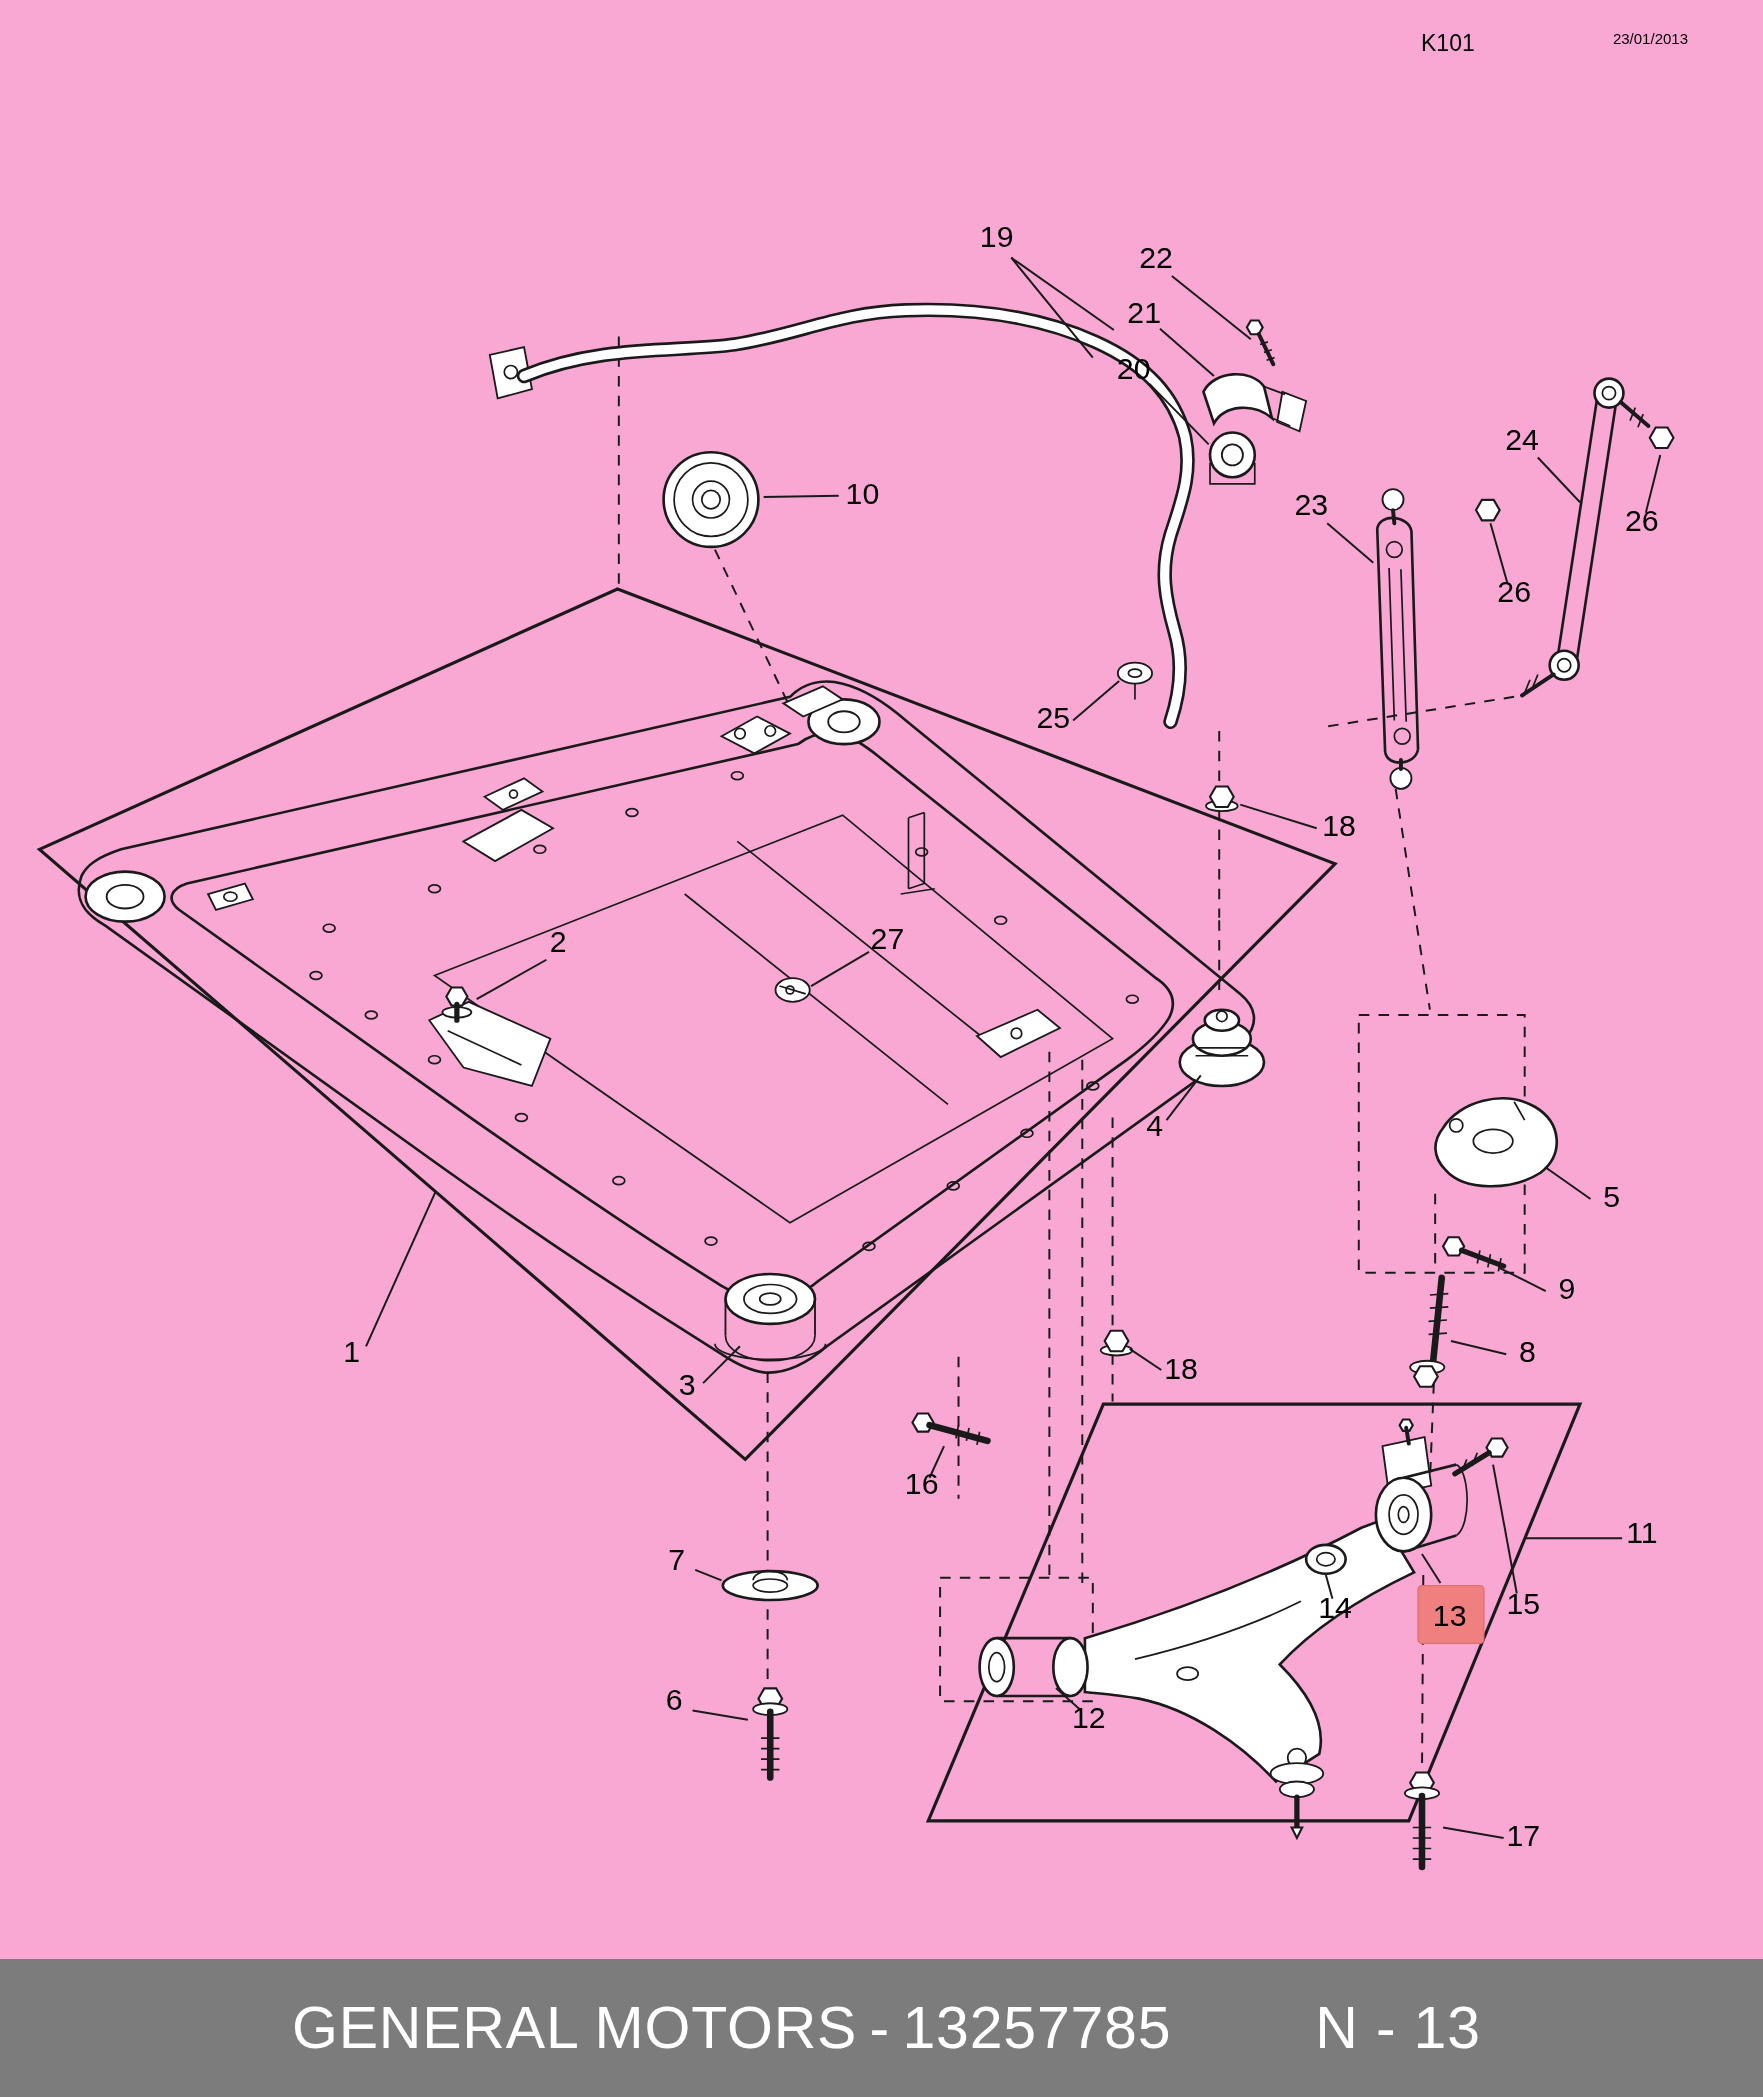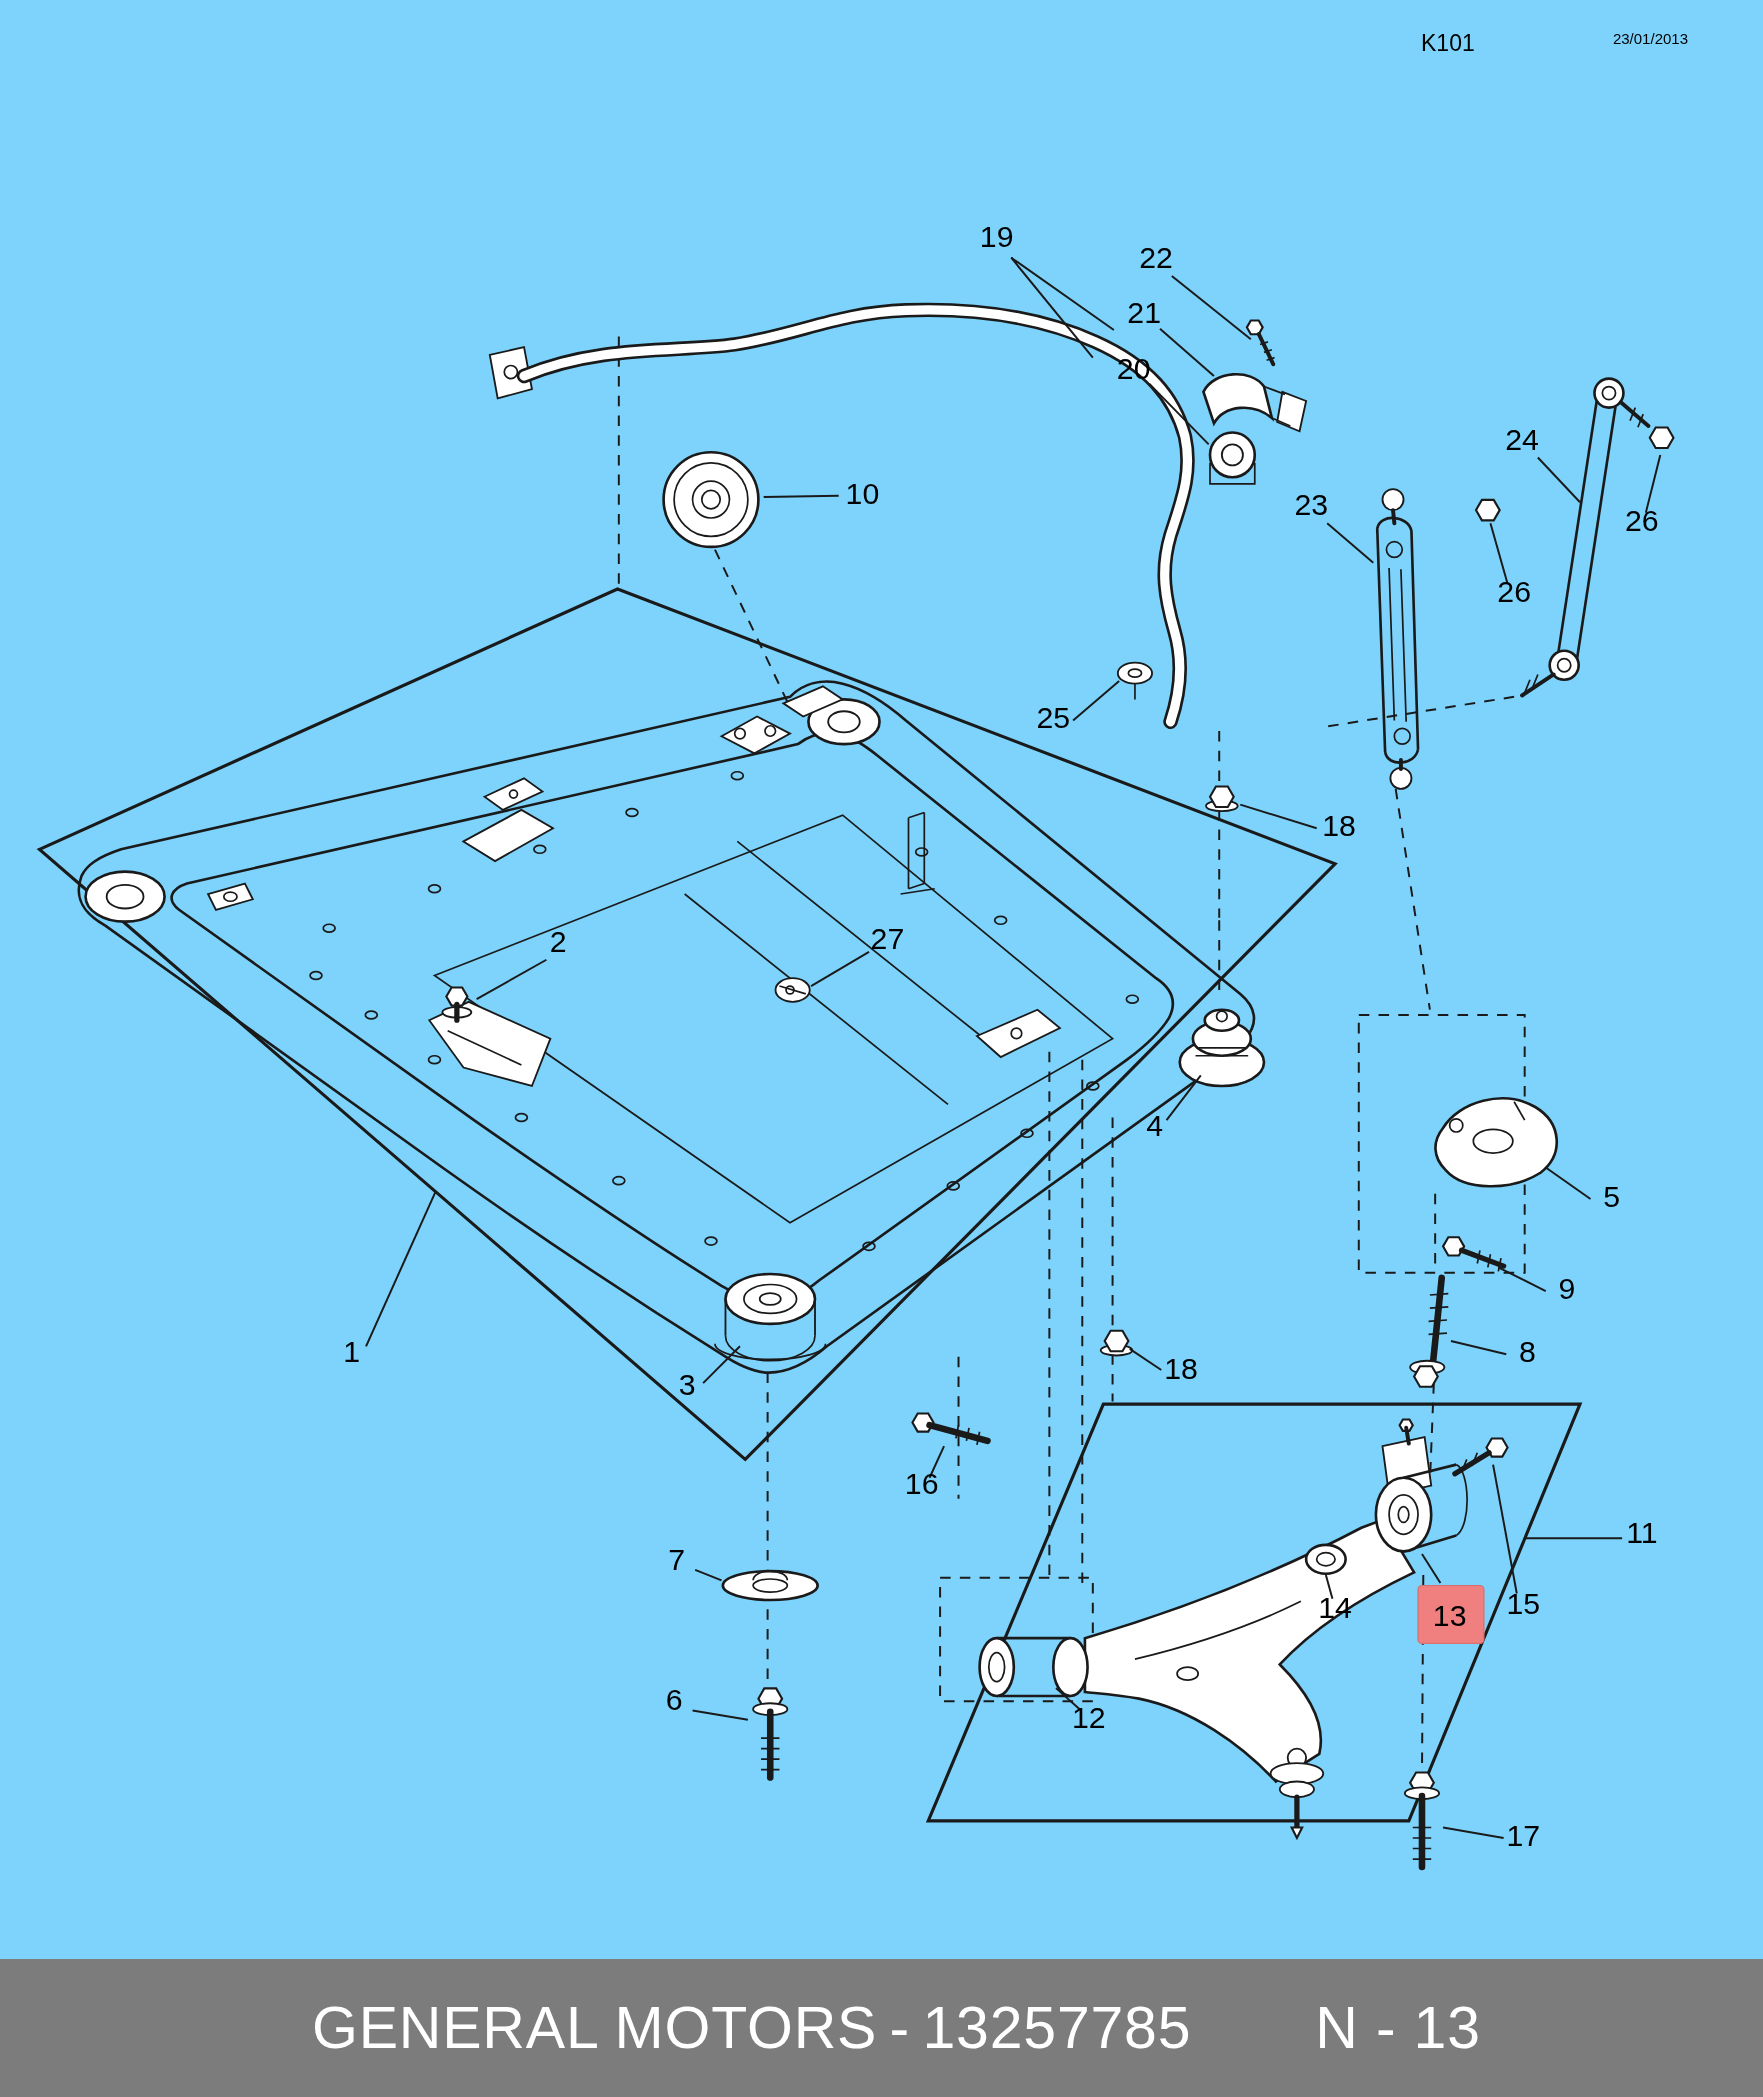--- a/index.html
+++ b/index.html
@@ -1,23 +1,23 @@
 <!DOCTYPE html>
 <html style="font-size:12.4px"><head>
 <meta charset="utf-8">
 <style>
   html,body{margin:0;padding:0;background:#ffffff;}
-  .page{position:relative;width:1763px;height:2097px;background:#7dd3fc;overflow:hidden;
+  .page{position:relative;width:1763px;height:2097px;background:#f9a8d4;overflow:hidden;
         font-family:"Liberation Sans",sans-serif;}
   .hdr-code{position:absolute;top:29.5px;left:1421px;font-size:23px;color:#000;}
   .hdr-date{position:absolute;top:29.5px;right:75px;font-size:15px;color:#000;}
   .diagram-svg{position:absolute;left:0;top:0;}
   .footer{position:absolute;left:0;right:0;bottom:0;height:138px;background:#7c7c7c;}
   .footer span{color:#ffffff;font-size:59px;font-weight:500;letter-spacing:0.8px;white-space:nowrap;}
-  .f-left{position:absolute;left:41.5%;top:50%;transform:translate(-50%,-50%);margin-left:20px;}
+  .f-left{position:absolute;left:41.5%;top:50%;transform:translate(-50%,-50%);}
   .f-right{position:absolute;left:79.3%;top:50%;transform:translate(-50%,-50%);}
   .f-sep{margin:0 12.4px;}
   
   .ln{stroke:#1a1a1a;fill:none;stroke-width:2;}
   .ln3{stroke:#1a1a1a;fill:none;stroke-width:2.4;}
   .thin{stroke:#1a1a1a;fill:none;stroke-width:1.3;}
   .dash{stroke:#1a1a1a;fill:none;stroke-width:1.5;stroke-dasharray:8 7;}
   .wfill{fill:#ffffff;stroke:#1a1a1a;stroke-width:2;}
   .wfill-t{fill:#ffffff;stroke:#1a1a1a;stroke-width:1.4;}
   .hex{fill:#ffffff;stroke:#1a1a1a;stroke-width:1.6;}

